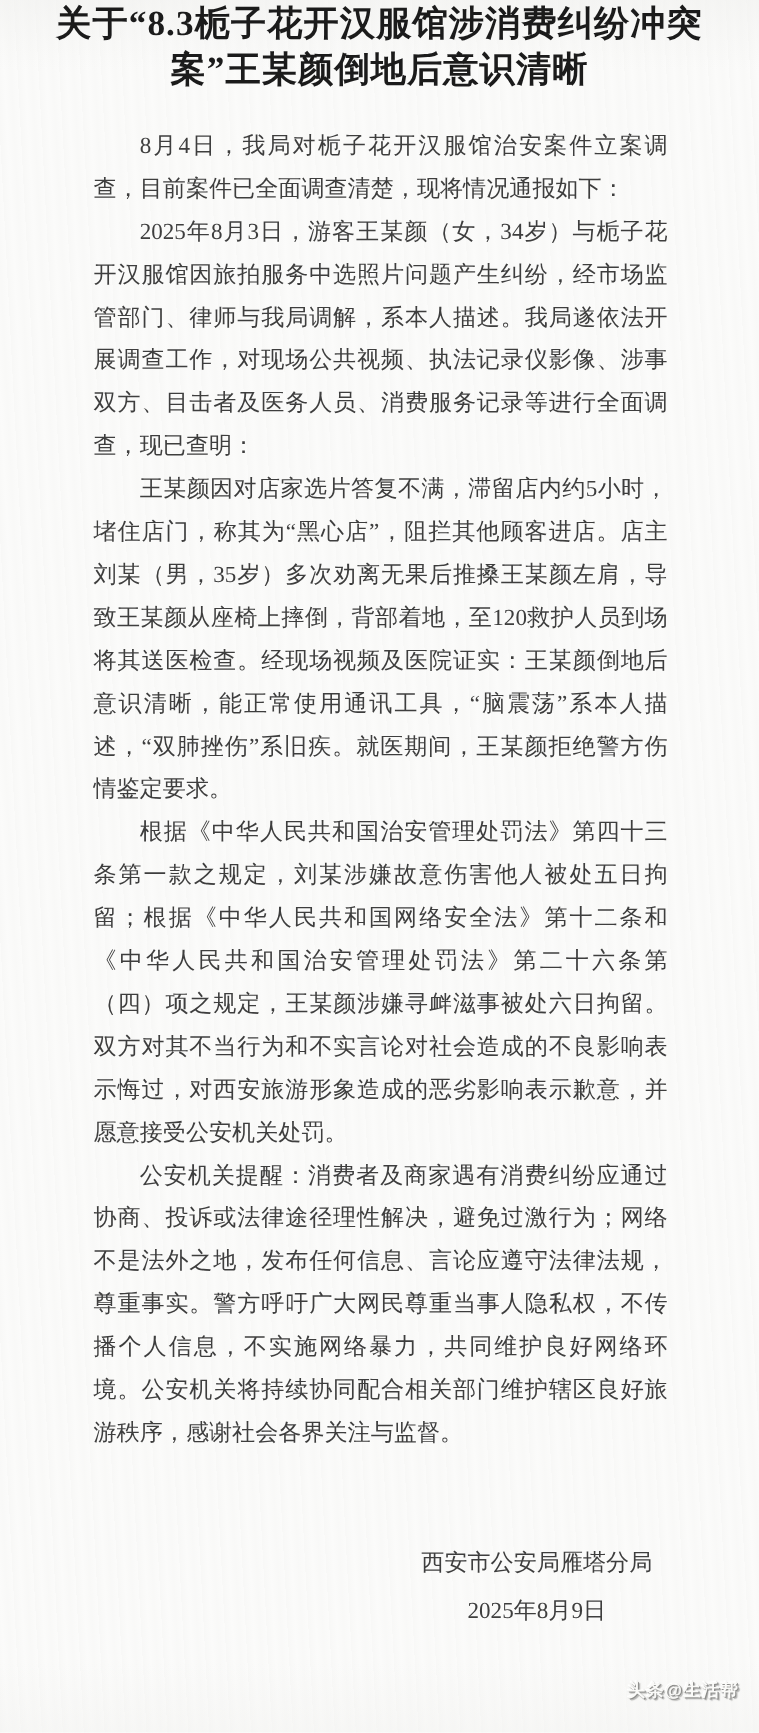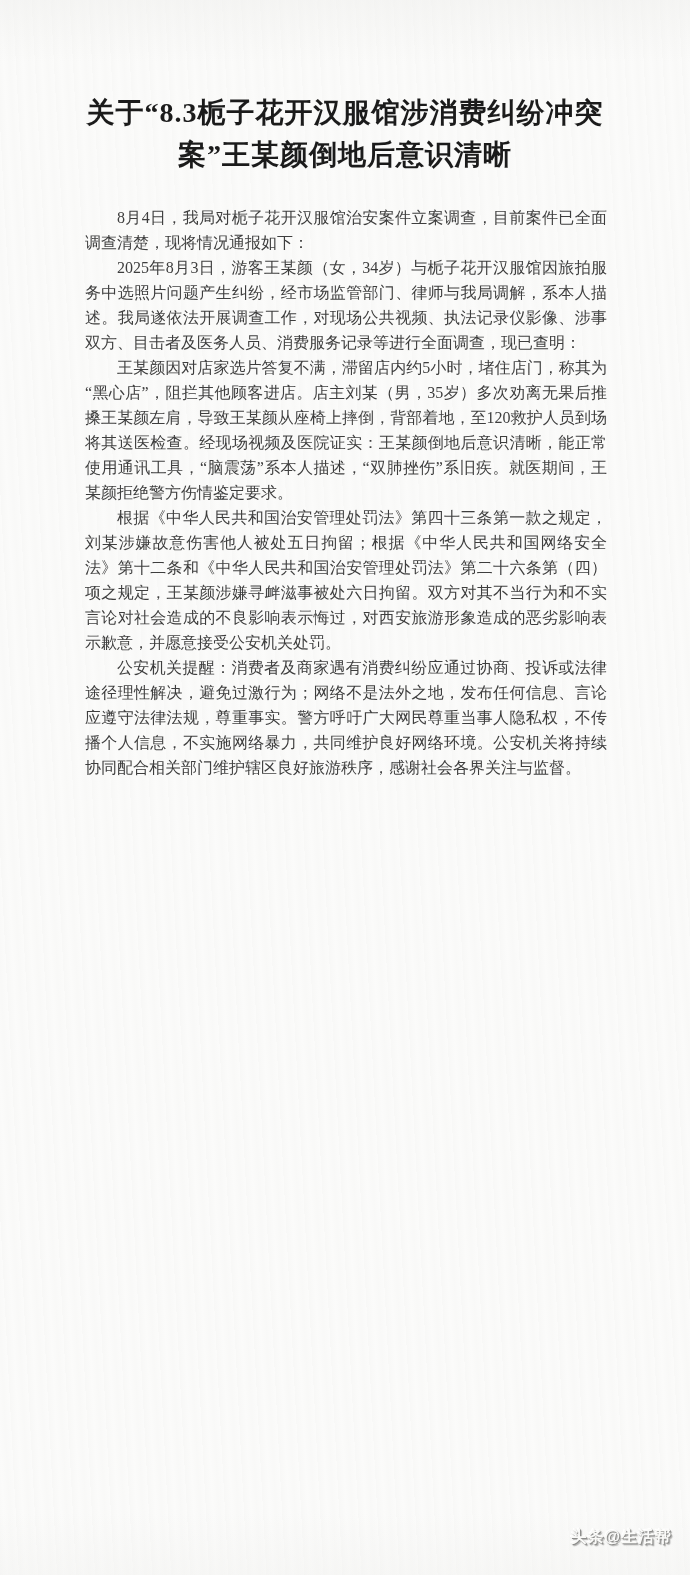--- a/index.html
+++ b/index.html
@@ -16,35 +16,34 @@
     width: 690px;
     height: 1575px;
     background: #fbfbfa;
     background-image:
       linear-gradient(180deg, rgba(240,240,238,0.55) 0%, rgba(251,251,250,0) 4%, rgba(251,251,250,0) 96%, rgba(242,242,240,0.45) 100%),
       repeating-linear-gradient(87deg, rgba(225,225,222,0.12) 0px, rgba(251,251,250,0) 7px, rgba(229,229,226,0.10) 13px, rgba(251,251,250,0) 19px);
     overflow: hidden;
   }
   .doc-title {
     margin: 0;
-    padding-top: 92px;
     text-align: center;
-    font-size: 28px;
+    font-size: 32px;
     line-height: 42px;
     font-weight: 700;
     color: #1b1b1b;
     letter-spacing: 1px;
   }
   .doc-title .title-line {
     display: block;
   }
   .doc-body {
     margin: 29px 83px 0 85px;
-    font-size: 16px;
-    line-height: 25px;
+    font-size: 21px;
+    line-height: 39px;
     color: #3e3e3e;
     text-align: justify;
   }
   .doc-body p {
     margin: 0;
     text-indent: 2em;
   }
   .signature {
     position: absolute;
     top: 1398px;
@@ -82,16 +81,20 @@
   </h1>
 
   <div class="doc-body">
     <p>8月4日，我局对栀子花开汉服馆治安案件立案调查，目前案件已全面调查清楚，现将情况通报如下：</p>
     <p>2025年8月3日，游客王某颜（女，34岁）与栀子花开汉服馆因旅拍服务中选照片问题产生纠纷，经市场监管部门、律师与我局调解，系本人描述。我局遂依法开展调查工作，对现场公共视频、执法记录仪影像、涉事双方、目击者及医务人员、消费服务记录等进行全面调查，现已查明：</p>
     <p>王某颜因对店家选片答复不满，滞留店内约5小时，堵住店门，称其为“黑心店”，阻拦其他顾客进店。店主刘某（男，35岁）多次劝离无果后推搡王某颜左肩，导致王某颜从座椅上摔倒，背部着地，至120救护人员到场将其送医检查。经现场视频及医院证实：王某颜倒地后意识清晰，能正常使用通讯工具，“脑震荡”系本人描述，“双肺挫伤”系旧疾。就医期间，王某颜拒绝警方伤情鉴定要求。</p>
     <p>根据《中华人民共和国治安管理处罚法》第四十三条第一款之规定，刘某涉嫌故意伤害他人被处五日拘留；根据《中华人民共和国网络安全法》第十二条和《中华人民共和国治安管理处罚法》第二十六条第（四）项之规定，王某颜涉嫌寻衅滋事被处六日拘留。双方对其不当行为和不实言论对社会造成的不良影响表示悔过，对西安旅游形象造成的恶劣影响表示歉意，并愿意接受公安机关处罚。</p>
     <p>公安机关提醒：消费者及商家遇有消费纠纷应通过协商、投诉或法律途径理性解决，避免过激行为；网络不是法外之地，发布任何信息、言论应遵守法律法规，尊重事实。警方呼吁广大网民尊重当事人隐私权，不传播个人信息，不实施网络暴力，共同维护良好网络环境。公安机关将持续协同配合相关部门维护辖区良好旅游秩序，感谢社会各界关注与监督。</p>
   </div>
 
+  <div class="signature">
+    <div>西安市公安局雁塔分局</div>
+    <div>2025年8月9日</div>
+  </div>
 
   <div class="watermark">头条@生活帮</div>
 
 </div>
 
 </body></html>

